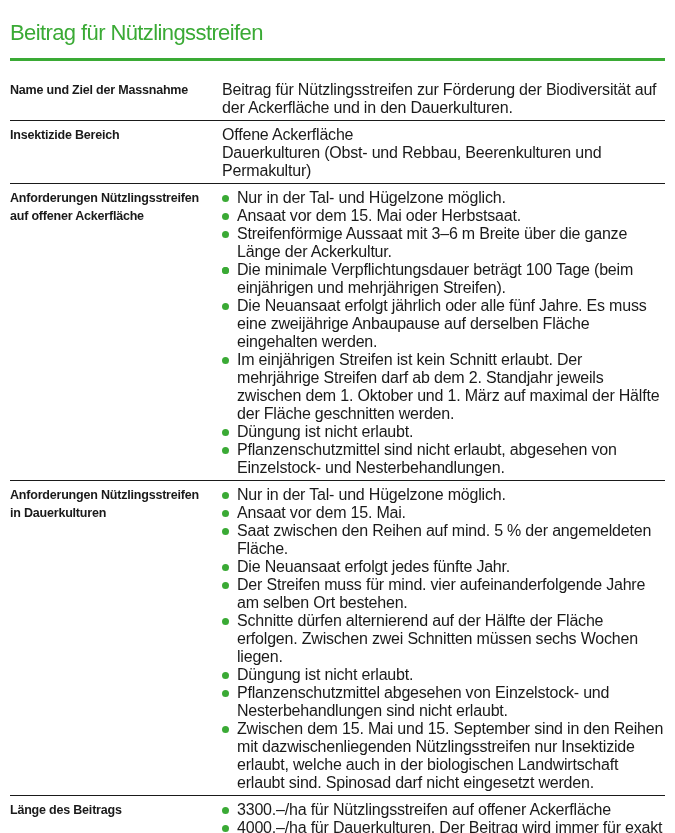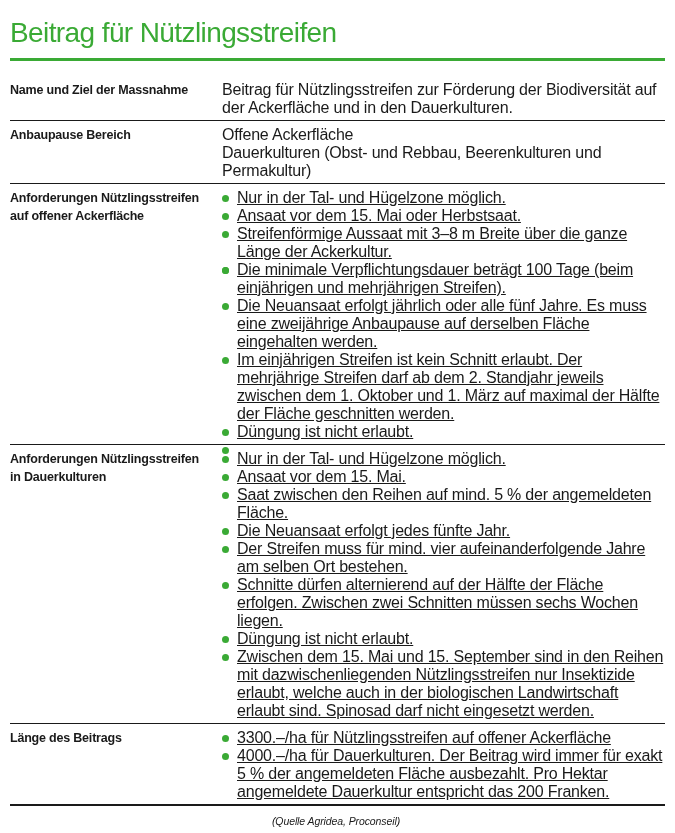--- a/index.html
+++ b/index.html
@@ -7,42 +7,42 @@
   html,body { margin:0; padding:0; background:#ffffff; }
   body {
     width:675px; height:833px; overflow:hidden;
     font-family:"Liberation Sans", sans-serif;
     color:var(--ink);
   }
   .page { width:675px; height:833px; padding:12px 10px 0 10px; }
 
   h1.doc-title {
     margin:4px 0 9px 0;
-    font-size:28px; line-height:33px; font-weight:400;
+    font-size:22px; line-height:33px; font-weight:400;
     letter-spacing:-0.6px;
     color:var(--accent);
   }
   .title-rule { height:3px; background:var(--accent); }
 
   .measure-table { border-bottom:2px solid var(--ink); }
   .row { display:flex; border-top:1.5px solid var(--ink); padding:5px 0 3px 0; }
   .row.first { border-top:none; padding-top:20px; }
 
   .label {
     width:212px; flex:0 0 212px; padding-right:12px;
     font-weight:bold; font-size:12.5px; line-height:18px;
     letter-spacing:-0.2px;
   }
   .content {
     flex:1 1 auto;
     font-size:16px; line-height:18px; letter-spacing:-0.2px;
   }
   .content .line { min-height:18px; }
 
-  .bullet-item { position:relative; padding-left:15px;text-decoration:underline; }
+  .bullet-item { position:relative; padding-left:15px; }
   .bullet-dot {
     position:absolute; left:0; top:5.5px;
     width:7px; height:7px; border-radius:50%;
     background:var(--accent);
   }
 
   .source-note {
     margin-top:8px; padding-right:3px;
     text-align:center; font-style:italic;
     font-size:10.5px; line-height:14px; letter-spacing:-0.1px;
@@ -60,41 +60,41 @@
   <div class="measure-table">
 
     <div class="row first">
       <div class="label">Name und Ziel der Massnahme</div>
       <div class="content">
         <div class="line">Beitrag für Nützlingsstreifen zur Förderung der Biodiversität auf der Ackerfläche und in den Dauerkulturen.</div>
       </div>
     </div>
 
     <div class="row">
-      <div class="label">Anbaupause Bereich</div>
+      <div class="label">Insektizide Bereich</div>
       <div class="content">
         <div class="line">Offene Ackerfläche</div>
         <div class="line">Dauerkulturen (Obst- und Rebbau, Beerenkulturen und Permakultur)</div>
       </div>
     </div>
 
     <div class="row">
       <div class="label">Anforderungen Nützlingsstreifen auf offener Ackerfläche</div>
       <div class="content">
         <div class="bullet-item">
           <span class="bullet-dot"></span>
           <span>Nur in der Tal- und Hügelzone möglich.</span>
         </div>
         <div class="bullet-item">
           <span class="bullet-dot"></span>
           <span>Ansaat vor dem 15. Mai oder Herbstsaat.</span>
         </div>
         <div class="bullet-item">
           <span class="bullet-dot"></span>
-          <span>Streifenförmige Aussaat mit 3–8 m Breite über die ganze Länge der Ackerkultur.</span>
+          <span>Streifenförmige Aussaat mit 3–6 m Breite über die ganze Länge der Ackerkultur.</span>
         </div>
         <div class="bullet-item">
           <span class="bullet-dot"></span>
         </div>
         <div class="bullet-item">
           <span class="bullet-dot"></span>
           <span>Die minimale Verpflichtungsdauer beträgt 100 Tage (beim einjährigen und mehrjährigen Streifen).</span>
         </div>
         <div class="bullet-item">
           <span class="bullet-dot"></span>
@@ -103,20 +103,21 @@
         <div class="bullet-item">
           <span class="bullet-dot"></span>
           <span>Im einjährigen Streifen ist kein Schnitt erlaubt. Der mehrjährige Streifen darf ab dem 2. Standjahr jeweils zwischen dem 1. Oktober und 1. März auf maximal der Hälfte der Fläche geschnitten werden.</span>
         </div>
         <div class="bullet-item">
           <span class="bullet-dot"></span>
           <span>Düngung ist nicht erlaubt.</span>
         </div>
         <div class="bullet-item">
           <span class="bullet-dot"></span>
+          <span>Pflanzenschutzmittel sind nicht erlaubt, abgesehen von Einzelstock- und Nesterbehandlungen.</span>
         </div>
       </div>
     </div>
 
     <div class="row">
       <div class="label">Anforderungen Nützlingsstreifen in Dauerkulturen</div>
       <div class="content">
         <div class="bullet-item">
           <span class="bullet-dot"></span>
           <span>Nur in der Tal- und Hügelzone möglich.</span>
@@ -140,20 +141,24 @@
         <div class="bullet-item">
           <span class="bullet-dot"></span>
           <span>Schnitte dürfen alternierend auf der Hälfte der Fläche erfolgen. Zwischen zwei Schnitten müssen sechs Wochen liegen.</span>
         </div>
         <div class="bullet-item">
           <span class="bullet-dot"></span>
           <span>Düngung ist nicht erlaubt.</span>
         </div>
         <div class="bullet-item">
           <span class="bullet-dot"></span>
+          <span>Pflanzenschutzmittel abgesehen von Einzelstock- und Nesterbehandlungen sind nicht erlaubt.</span>
+        </div>
+        <div class="bullet-item">
+          <span class="bullet-dot"></span>
           <span>Zwischen dem 15. Mai und 15. September sind in den Reihen mit dazwischenliegenden Nützlingsstreifen nur Insektizide erlaubt, welche auch in der biologischen Landwirtschaft erlaubt sind. Spinosad darf nicht eingesetzt werden.</span>
         </div>
       </div>
     </div>
 
     <div class="row">
       <div class="label">Länge des Beitrags</div>
       <div class="content">
         <div class="bullet-item">
           <span class="bullet-dot"></span>

